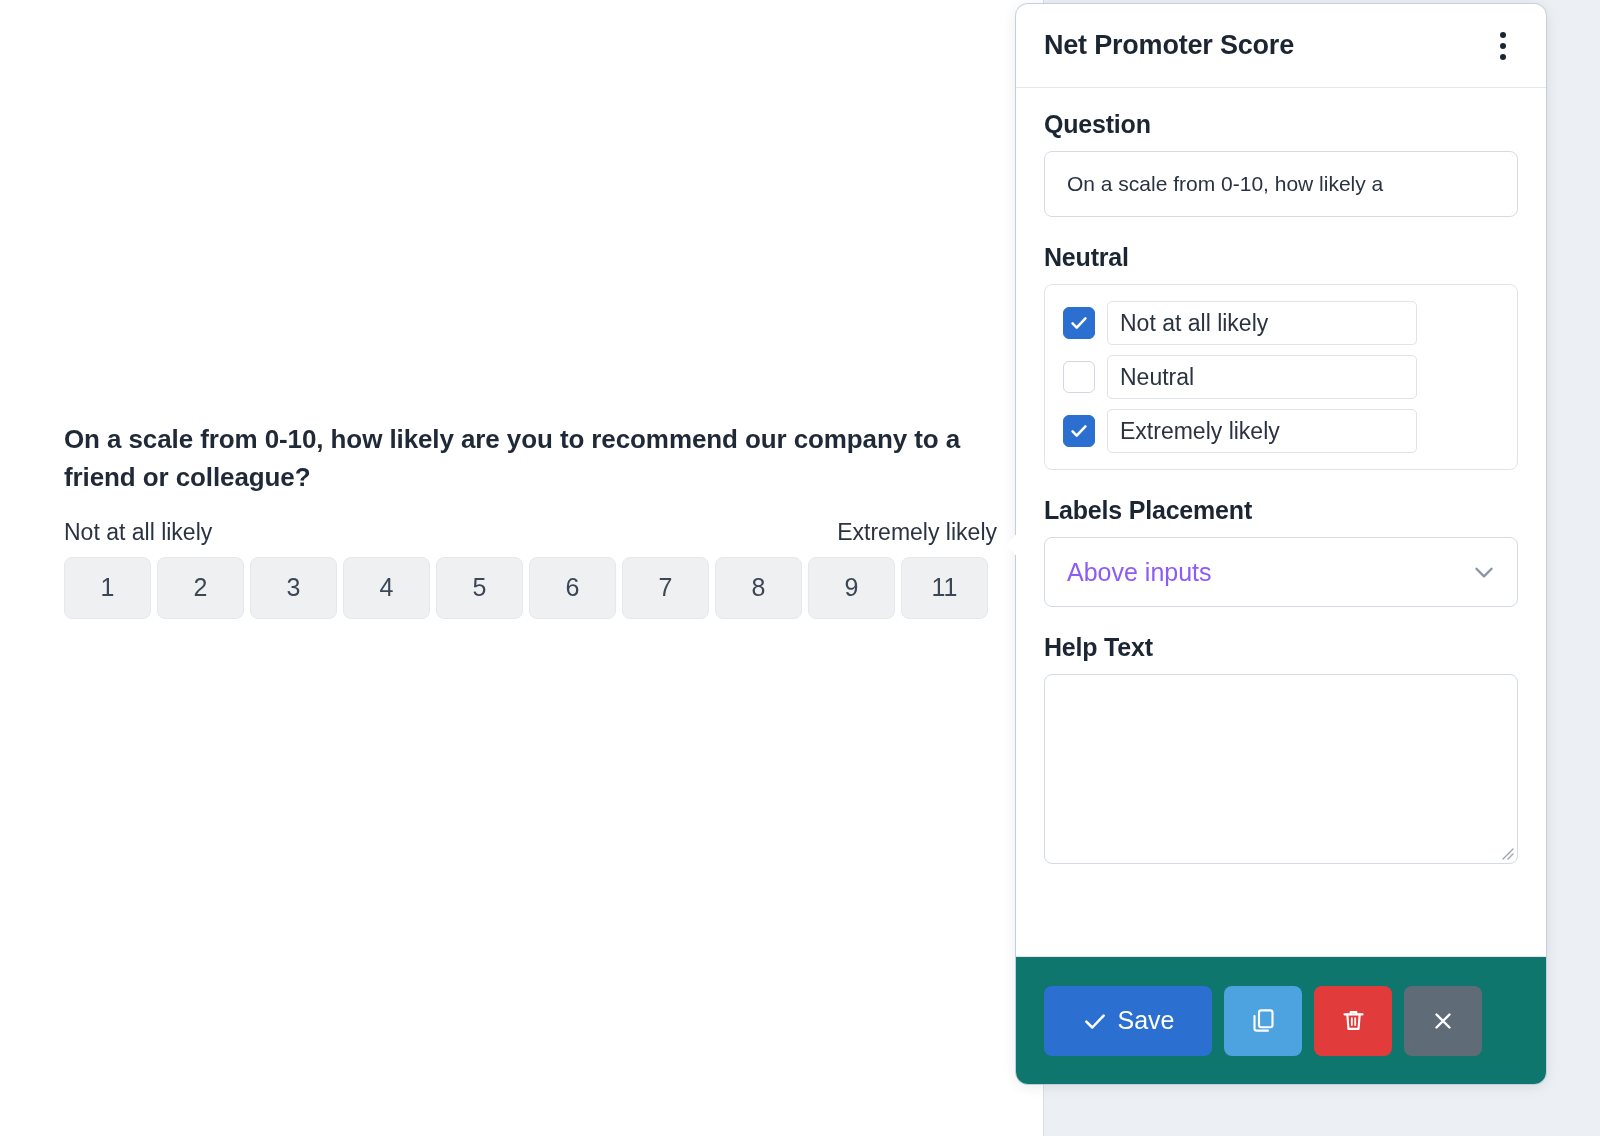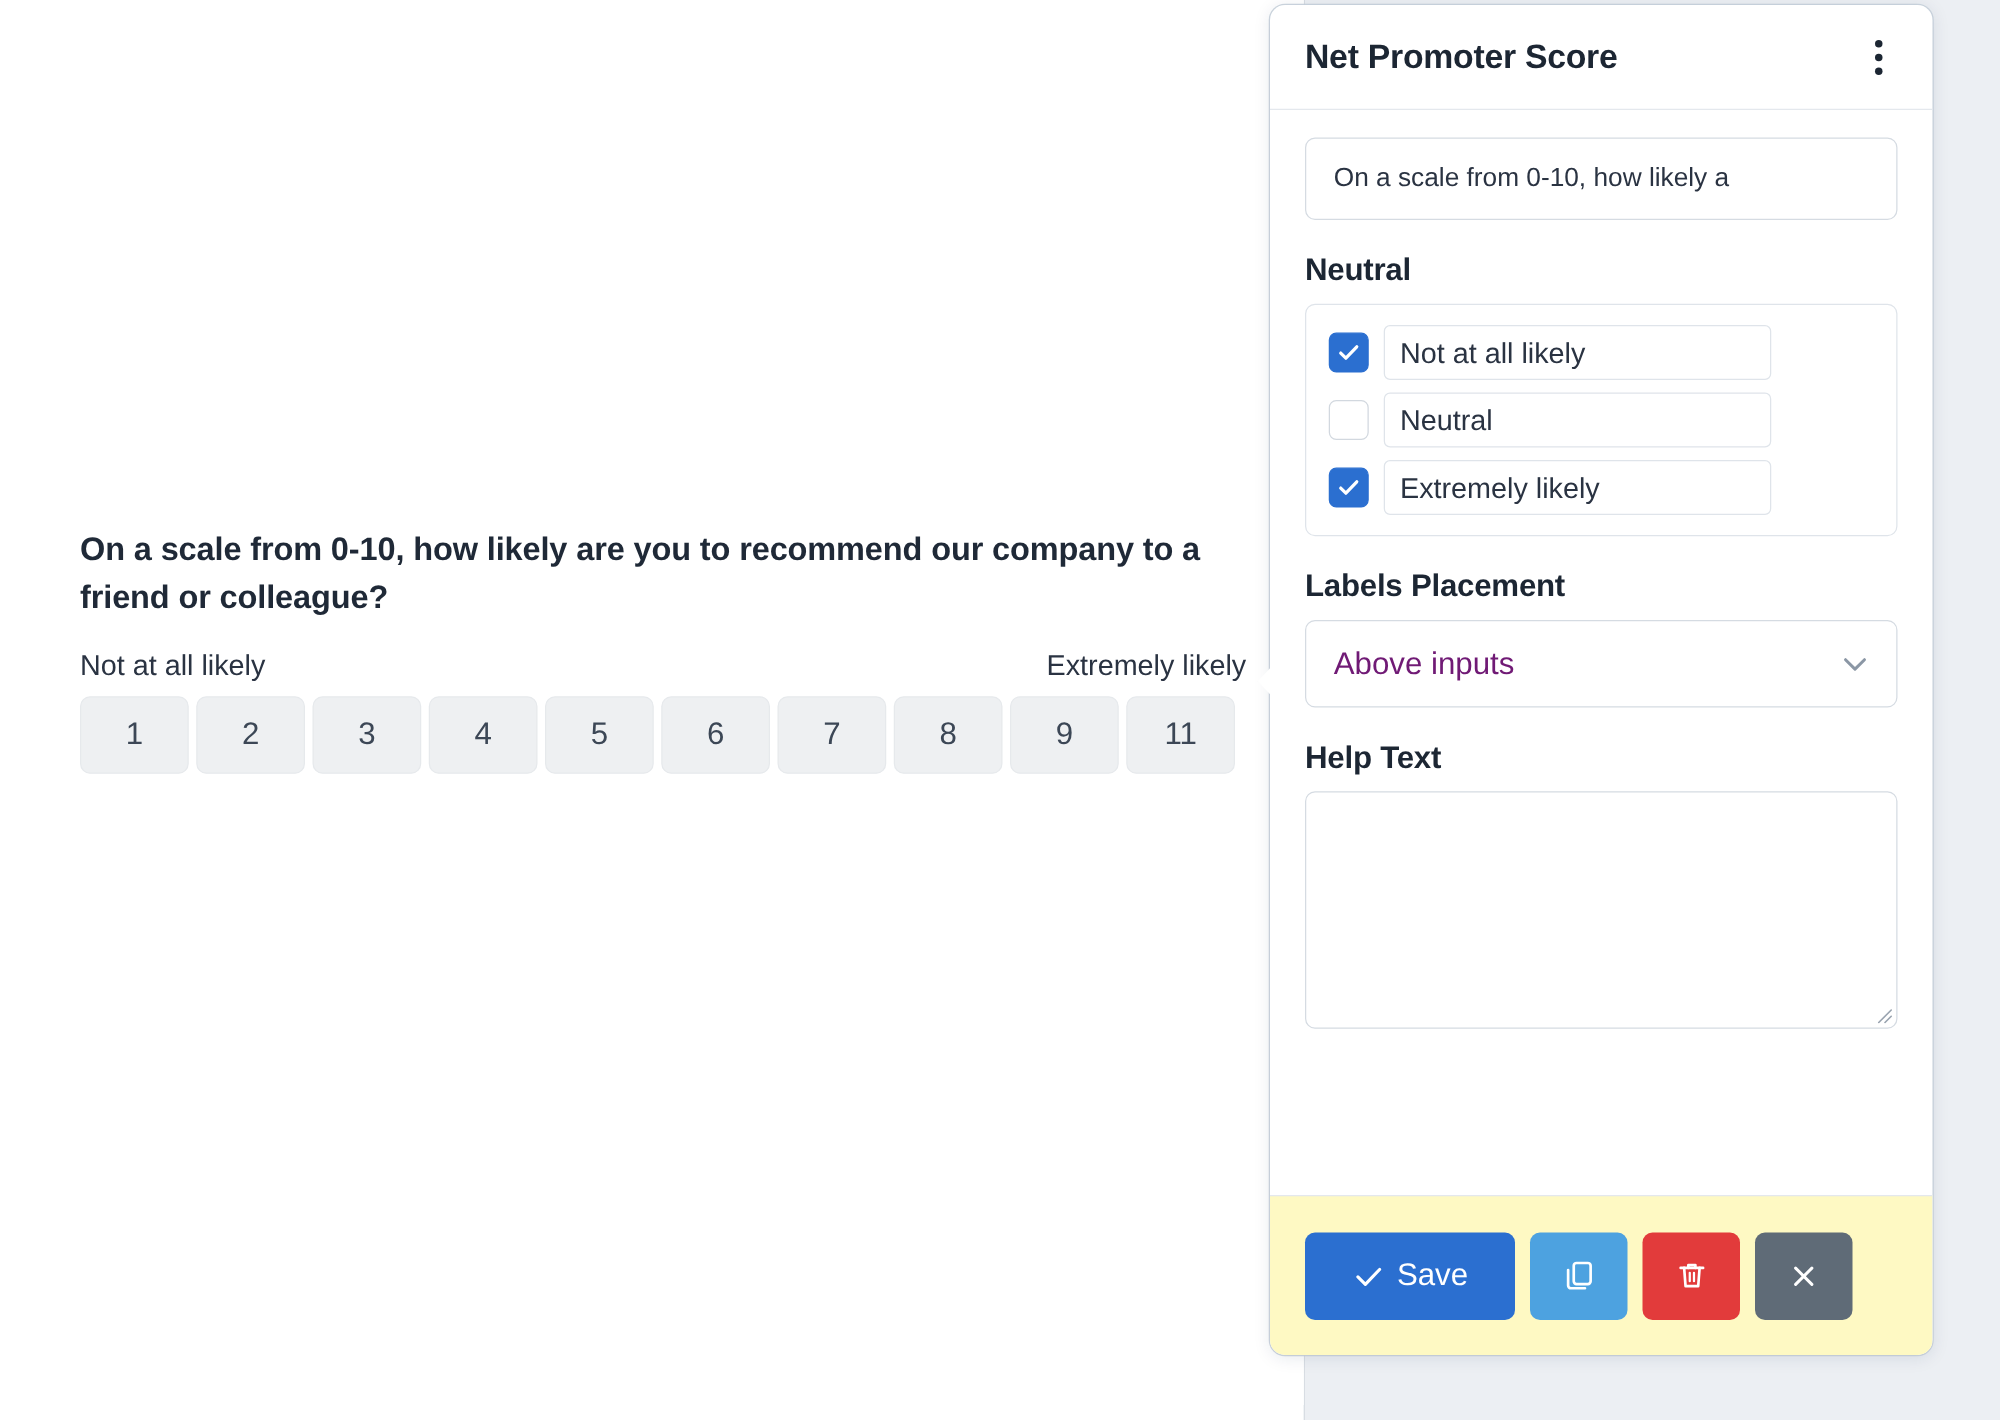--- a/index.html
+++ b/index.html
@@ -263,21 +263,21 @@
     width: 100%;
     height: 70px;
     border: 1px solid #d5dbe2;
     border-radius: 8px;
     background: #ffffff;
     display: flex;
     align-items: center;
     padding: 4px 22px;
     box-sizing: border-box;
     font-size: 25px;
-    color: #701a75;
+    color: #8b5cf6;
     cursor: pointer;
   }
   .select .chev {
     position: absolute;
     right: 20px;
     top: 50%;
     transform: translateY(-50%);
     width: 26px;
     height: 26px;
   }
@@ -306,21 +306,21 @@
     left: 0;
     right: 0;
     bottom: 0;
     height: 128px;
     padding: 0 28px;
     box-sizing: border-box;
     border-top: 1px solid #e4e8ed;
     display: flex;
     align-items: center;
     gap: 12px;
-    background: #fef9c3;
+    background: #0f766e;
   }
   .btn {
     height: 70px;
     border-radius: 8px;
     border: none;
     display: flex;
     align-items: center;
     justify-content: center;
     gap: 10px;
     font-size: 25px;
@@ -376,20 +376,21 @@
       <div class="kebab">
         <span></span>
         <span></span>
         <span></span>
       </div>
     </div>
 
     <div class="panel-body">
 
       <div class="section">
+        <div class="field-label">Question</div>
         <div class="text-input">On a scale from 0-10, how likely a</div>
       </div>
 
       <div class="section">
         <div class="field-label">Neutral</div>
         <div class="labels-box" id="labels-box">
             <div class="label-row">
               <div class="cbox on">
                 <svg width="22" height="22" viewBox="0 0 24 24" fill="none">
                   <path d="M5 12.5l4.5 4.5L19 7" stroke="#ffffff" stroke-width="2.8" stroke-linecap="round" stroke-linejoin="round"></path>

